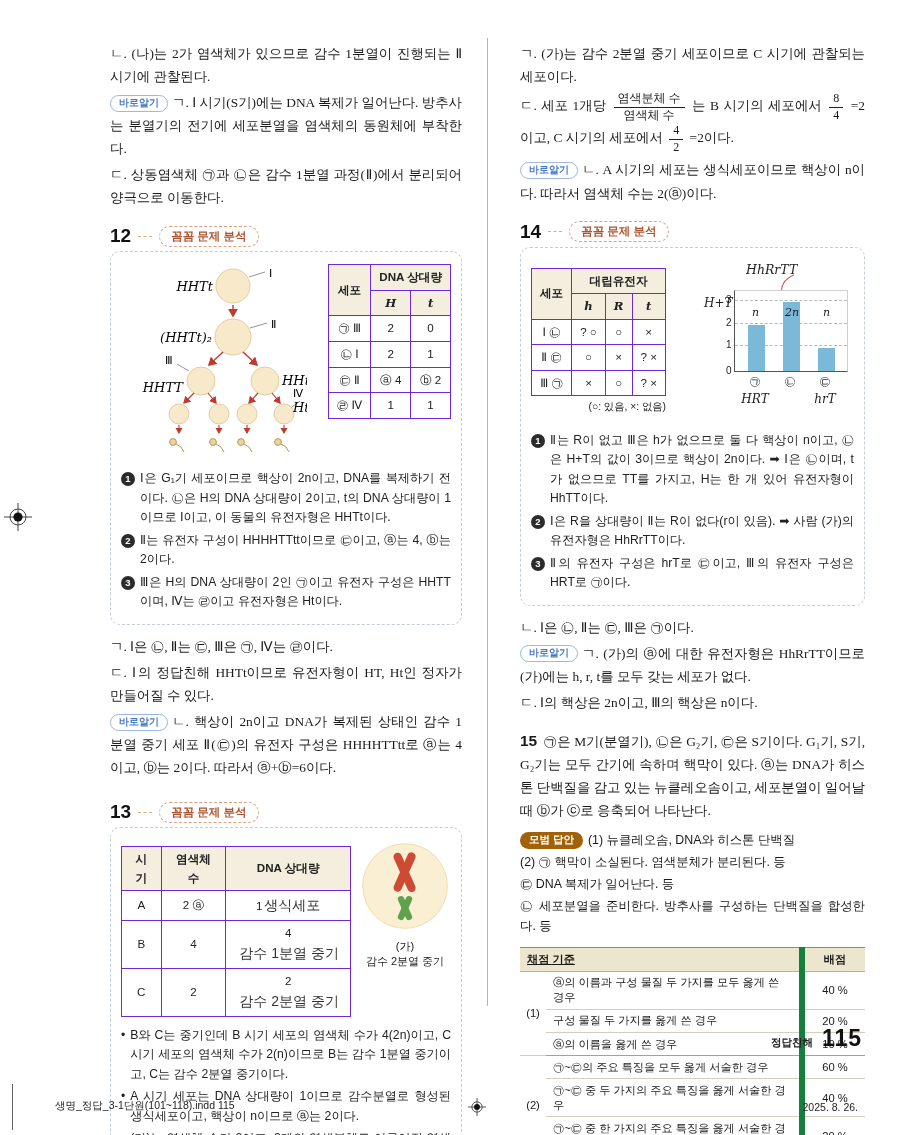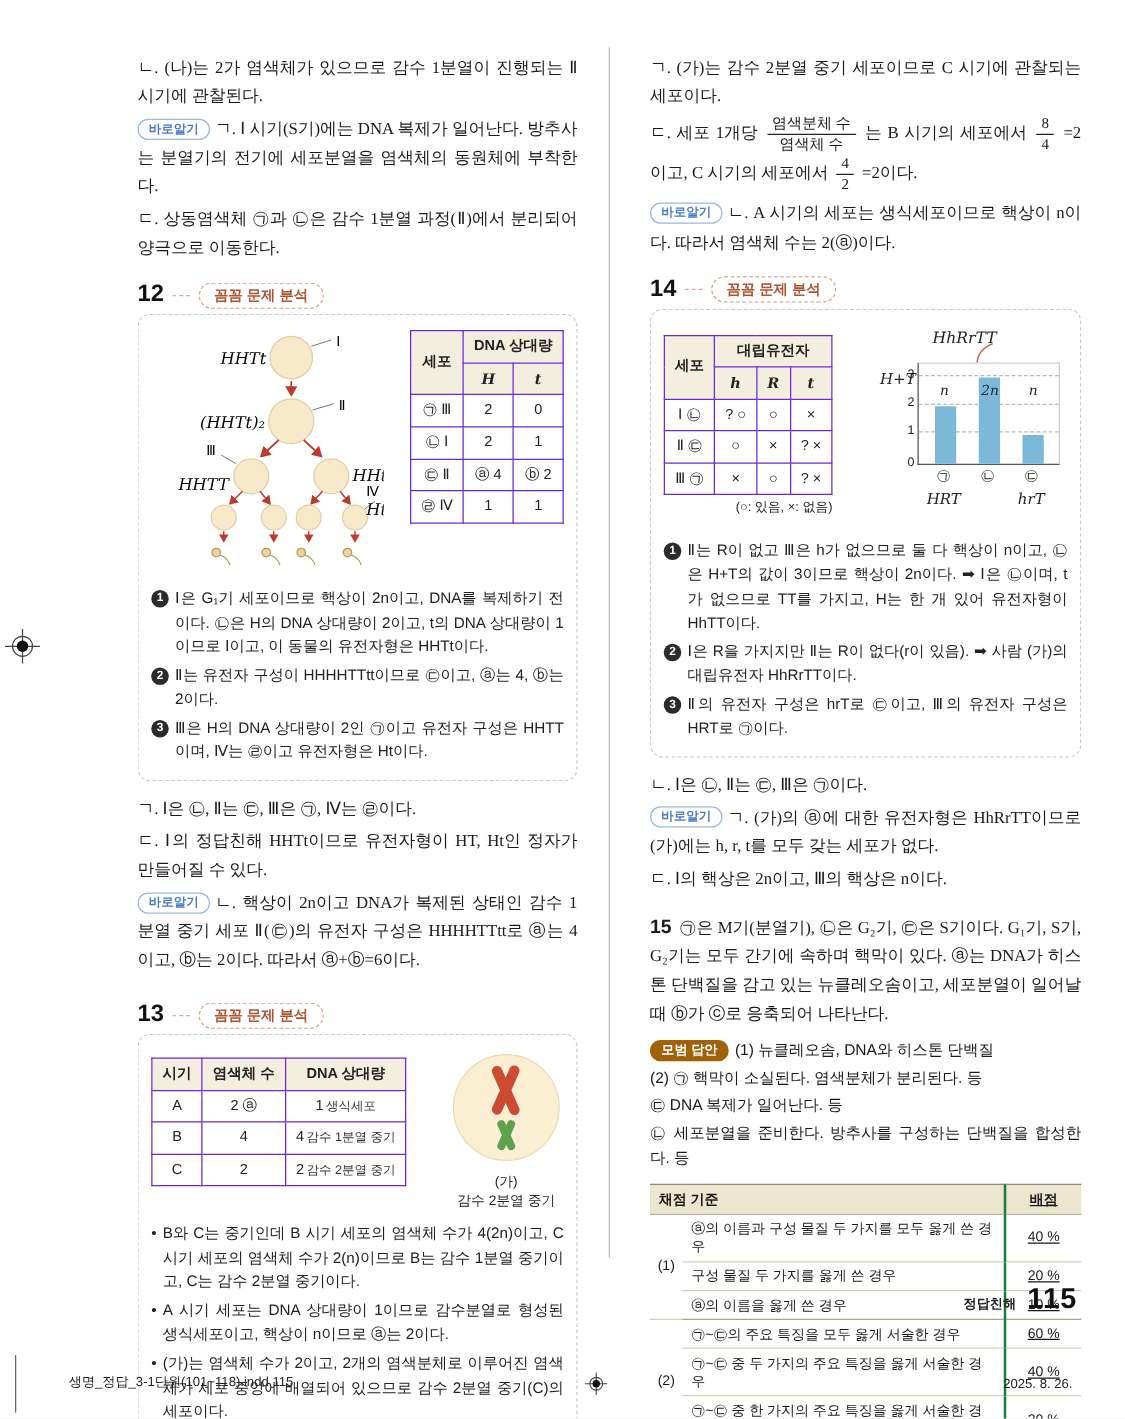--- a/index.html
+++ b/index.html
@@ -23,21 +23,21 @@
           border-radius:12px;padding:2px 11px;font:bold 11.5px "Liberation Sans",sans-serif;}
   .qbox{border:1.5px dashed #c3cdd6;border-radius:10px;padding:12px 10px 9px;
         font-family:"Liberation Sans",sans-serif;font-size:12.2px;line-height:1.6;color:#222;}
   .fig-row{display:flex;gap:8px;align-items:flex-start;justify-content:space-between;margin-bottom:9px;}
 
   table.dtable{border-collapse:collapse;font-size:11.6px;font-family:"Liberation Sans",sans-serif;}
   table.dtable th{background:#f3eedd;font-weight:bold;}
   table.dtable th,table.dtable td{border:1px solid #6d28d9;padding:3px 8px;text-align:center;}
   table.dtable td{background:#fff;}
   .m{font-family:"DejaVu Serif",serif;font-style:italic;}
-  .note{font-size:10px;color:#333;margin-left:2px;white-space:nowrap;}
+  .note{font-size:14px;color:#333;margin-left:2px;white-space:nowrap;}
 
   .bullet{display:flex;gap:5px;margin:3px 0;text-align:justify;}
   .ncirc{flex:none;width:14px;height:14px;border-radius:50%;background:#2b2b2b;color:#fff;
          font:bold 9.5px "Liberation Sans",sans-serif;line-height:14px;text-align:center;margin-top:3px;}
   .dot{flex:none;margin-top:0;}
 
   .frac{display:inline-flex;flex-direction:column;align-items:center;vertical-align:middle;
         font-size:12px;line-height:1.3;margin:0 3px;text-align:center;}
   .frac .ft{border-bottom:1px solid #222;padding:0 4px;display:block;}
   .frac .fb{display:block;}
@@ -53,24 +53,24 @@
   .bar{position:absolute;bottom:0;width:17px;background:#7cb9d9;}
   .blabel{position:absolute;top:13px;font-size:11px;font-family:"DejaVu Serif",serif;font-style:italic;}
   .ytick{position:absolute;right:103%;font-size:10px;transform:translateY(-50%);}
   .xcats{position:absolute;left:30px;top:113px;width:112px;}
   .xcat{position:absolute;text-align:center;font-size:11px;transform:translateX(-50%);}
   .xsub{display:block;font-size:12px;margin-top:0px;}
 
   
   table.score{width:100%;border-collapse:collapse;font-family:"Liberation Sans",sans-serif;font-size:11.2px;margin-top:10px;}
   table.score th{background:#ede6cf;padding:4px 7px;border-top:1.5px solid #8f8a76;border-bottom:1px solid #b9b29a;}
-  table.score th.crit-h{text-align:left;}
+  table.score th.crit-h{text-align:left;text-decoration:underline;}
   table.score td{padding:3.6px 7px;border-bottom:1px solid #d4cfbc;}
   table.score td.gno{width:22px;text-align:center;padding-left:2px;padding-right:2px;}
-  table.score td.pts,table.score th.pts-h{width:46px;text-align:center;border-left:2px solid #15803d;text-decoration:underline;}
+  table.score td.pts,table.score th.pts-h{width:46px;text-align:center;border-left:6px solid #15803d;}
   table.score tr.glast td{border-bottom:1px solid #a9a28b;}
   table.score tr.tlast td{border-bottom:1.5px solid #8f8a76;}
 
   .mbadge{display:inline-block;background:#a16207;color:#fff;border-radius:9px;padding:1px 9px 2px;
           font:bold 10.5px "Liberation Sans",sans-serif;margin-right:5px;position:relative;top:-1px;}
   .ansline{font-family:"Liberation Sans",sans-serif;font-size:12.4px;line-height:1.62;margin:0 0 2px;text-align:justify;}
 
   .pageno{position:absolute;right:38px;top:1025px;display:flex;align-items:baseline;gap:9px;}
   .pageno .bk{font:bold 10.5px "Liberation Sans",sans-serif;color:#222;}
   .pageno .pn{font:bold 23px "Liberation Sans",sans-serif;color:#111;letter-spacing:1px;}
@@ -403,21 +403,21 @@
             </div>
           </div>
         </div>
         <div class="bullets">
           <p class="bullet">
               <span class="ncirc">1</span>
               <span>Ⅱ는 R이 없고 Ⅲ은 h가 없으므로 둘 다 핵상이 n이고, ㉡은 H+T의 값이 3이므로 핵상이 2n이다. ➡ Ⅰ은 ㉡이며, t가 없으므로 TT를 가지고, H는 한 개 있어 유전자형이 HhTT이다.</span>
             </p>
           <p class="bullet">
               <span class="ncirc">2</span>
-              <span>Ⅰ은 R을 가지지만 Ⅱ는 R이 없다(r이 있음). ➡ 사람 (가)의 대립유전자 HhRrTT이다.</span>
+              <span>Ⅰ은 R을 상대량이 Ⅱ는 R이 없다(r이 있음). ➡ 사람 (가)의 유전자형은 HhRrTT이다.</span>
             </p>
           <p class="bullet">
               <span class="ncirc">3</span>
               <span>Ⅱ의 유전자 구성은 hrT로 ㉢이고, Ⅲ의 유전자 구성은 HRT로 ㉠이다.</span>
             </p>
         </div>
       </div>
     </div>
 
     <p class="para" style="margin-top:10px;">ㄴ. Ⅰ은 ㉡, Ⅱ는 ㉢, Ⅲ은 ㉠이다.</p>

